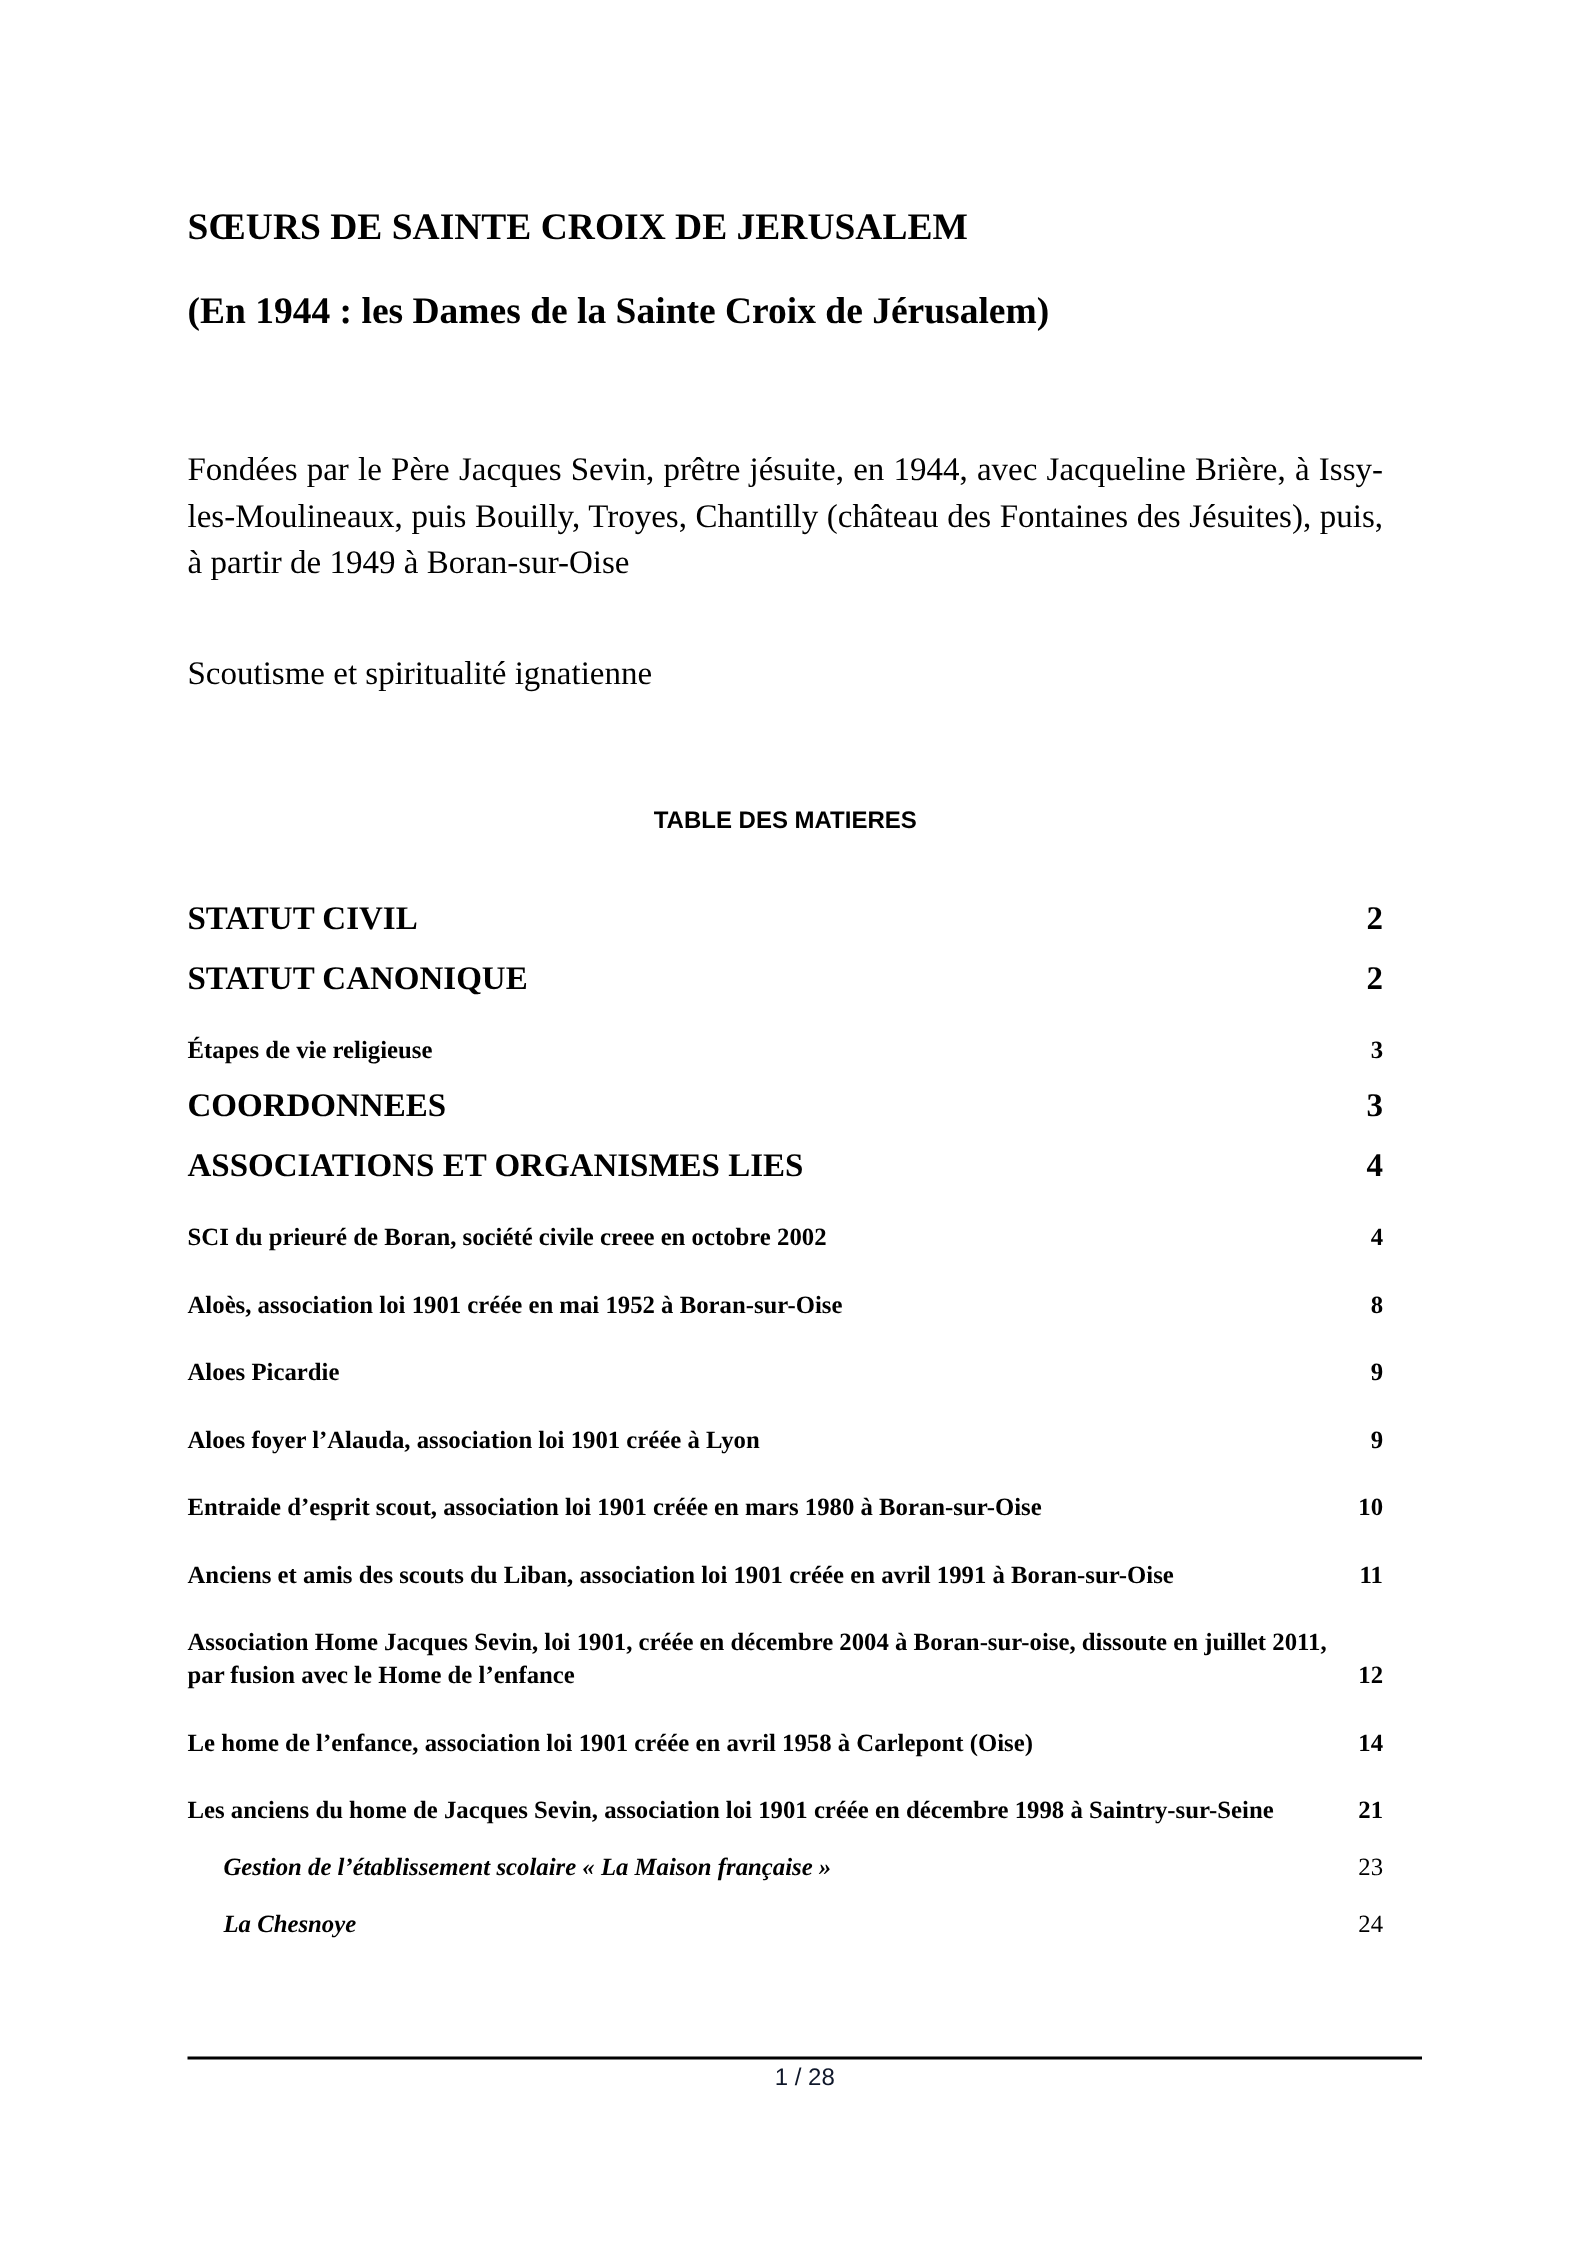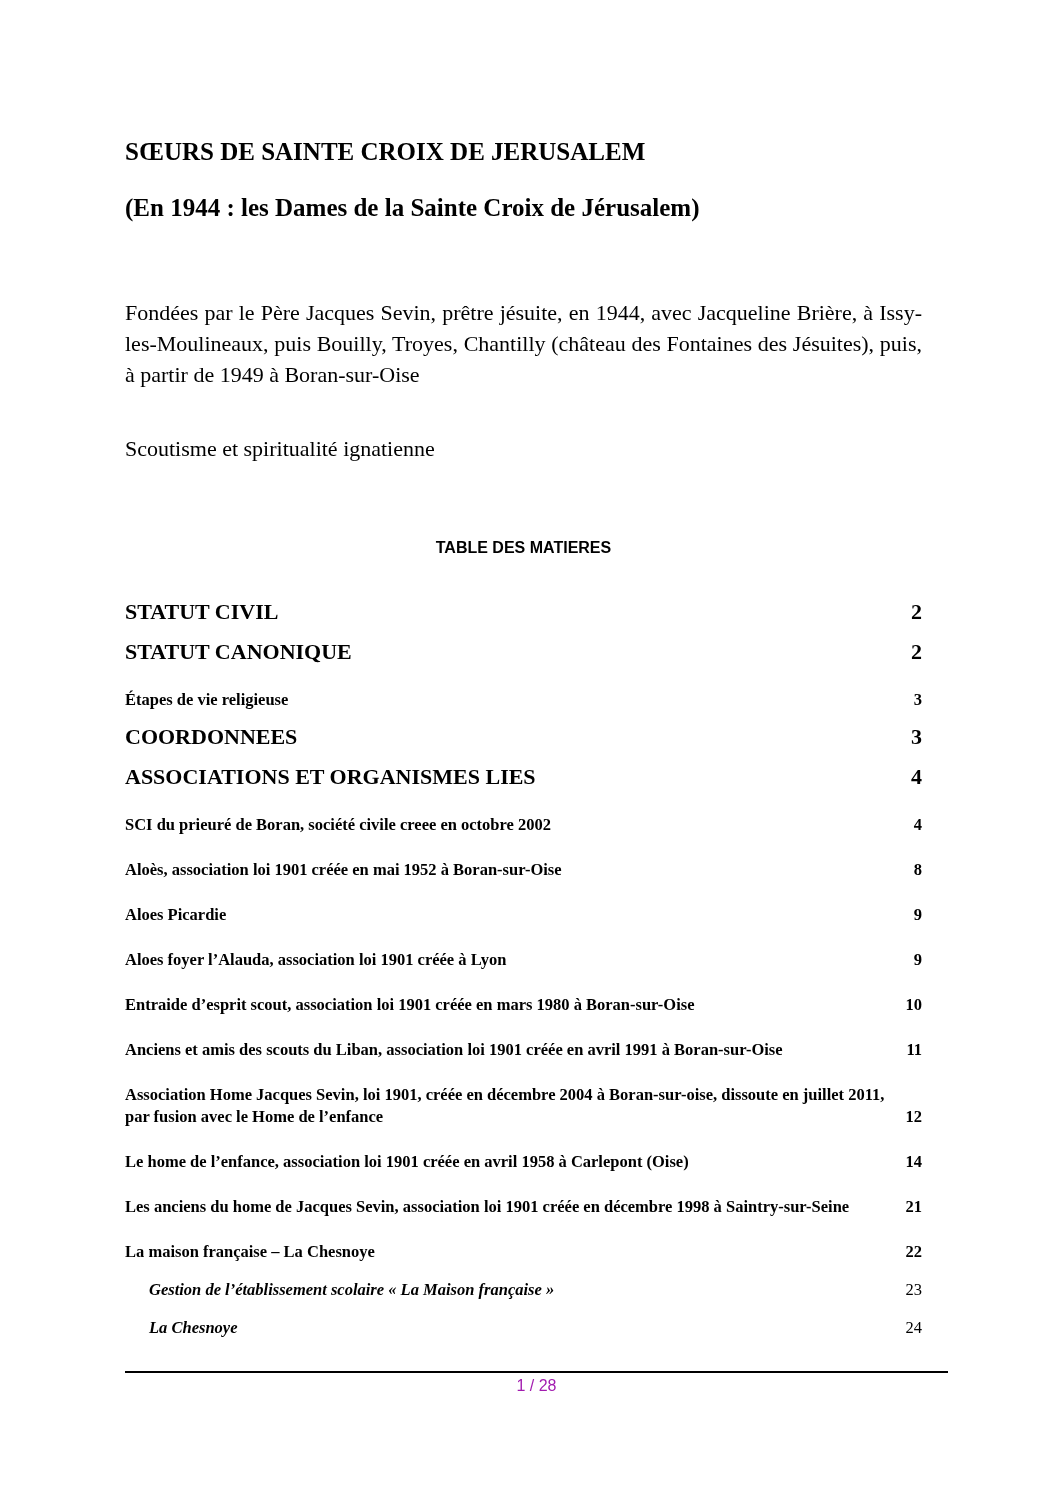--- a/index.html
+++ b/index.html
@@ -99,21 +99,21 @@
   }
   .footer-label {
     position: absolute;
     left: 125px;
     top: 1376px;
     width: 823px;
     text-align: center;
     font-family: "Liberation Sans", sans-serif;
     font-size: 16px;
     line-height: 20px;
-    color: #a21caf;
+    color: #0f172a;
   }
 </style>
 </head>
 <body>
 
 <div class="page">
   <div class="content">
 
     <h1 class="doc-title">SŒURS DE SAINTE CROIX DE JERUSALEM</h1>
 
@@ -175,24 +175,20 @@
     <span class="toc-page">12</span>
   </div>
         <div class="toc-row lvl-h2">
     <span class="toc-label">Le home de l’enfance, association loi 1901 créée en avril 1958 à Carlepont (Oise)</span>
     <span class="toc-page">14</span>
   </div>
         <div class="toc-row lvl-h2">
     <span class="toc-label">Les anciens du home de Jacques Sevin, association loi 1901 créée en décembre 1998 à Saintry-sur-Seine</span>
     <span class="toc-page">21</span>
   </div>
-        <div class="toc-row lvl-h2">
-    <span class="toc-label">La maison française – La Chesnoye</span>
-    <span class="toc-page">22</span>
-  </div>
         <div class="toc-row lvl-h3">
     <span class="toc-label">Gestion de l’établissement scolaire « La Maison française »</span>
     <span class="toc-page">23</span>
   </div>
         <div class="toc-row lvl-h3">
     <span class="toc-label">La Chesnoye</span>
     <span class="toc-page">24</span>
   </div>
       </div>
   </div>

